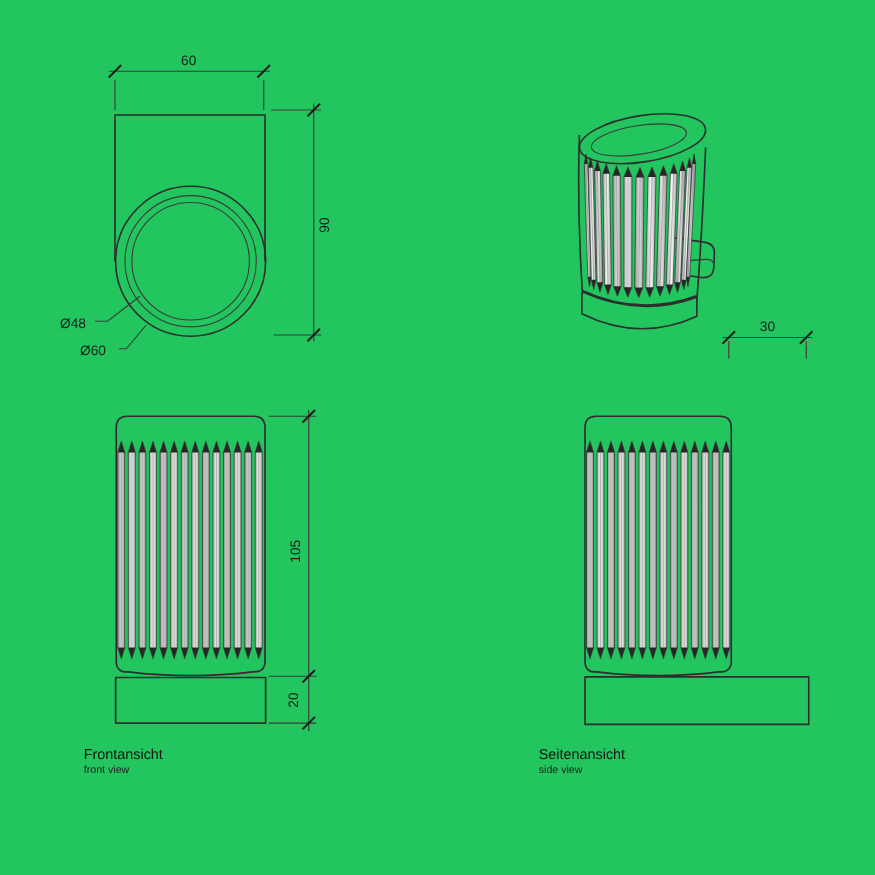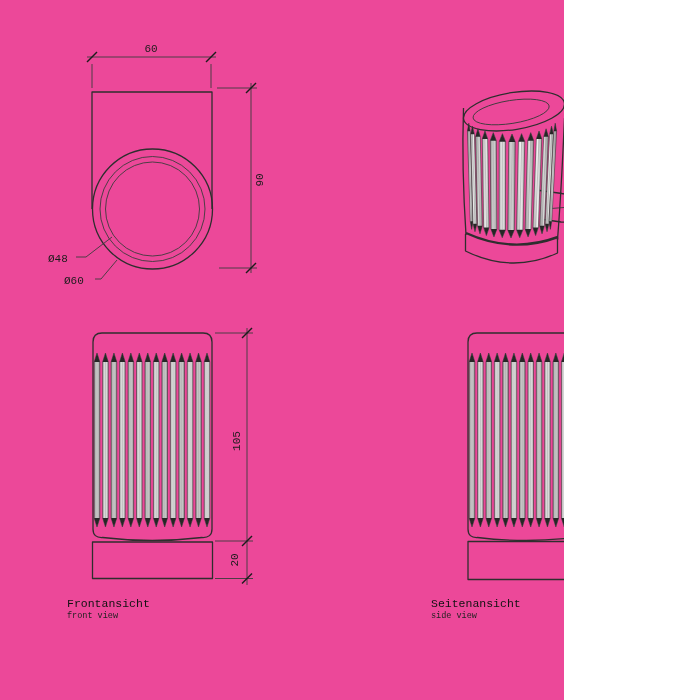--- a/index.html
+++ b/index.html
@@ -1,17 +1,17 @@
 <!DOCTYPE html>
 <html><head>
 <meta charset="utf-8">
 <style>
   html,body{margin:0;padding:0;background:#ffffff;}
-  #stage{position:relative;width:564px;height:700px;background:#ec4899;overflow:hidden;
-         font-family:Liberation Mono, monospace;}
+  #stage{position:relative;width:700px;height:700px;background:#22c55e;overflow:hidden;
+         font-family:Liberation Sans, sans-serif;}
   svg{position:absolute;left:0;top:0;}
   .outline{fill:none;stroke:#2e2e2e;stroke-width:1.3;stroke-linejoin:round;}
   .thin{fill:none;stroke:#3c3c3c;stroke-width:0.9;}
   .dimline{fill:none;stroke:#3c3c3c;stroke-width:0.9;}
   .tick{stroke:#1c1c1c;stroke-width:1.5;}
   .leader{fill:none;stroke:#3c3c3c;stroke-width:0.9;}
   .dimtext{font-size:11px;fill:#1c1c1c;}
   .viewtitle{font-size:11.5px;fill:#111;}
   .viewsub{font-size:8.5px;fill:#222;}
   .band{fill:none;stroke:#2e2e2e;stroke-width:2.4;}

